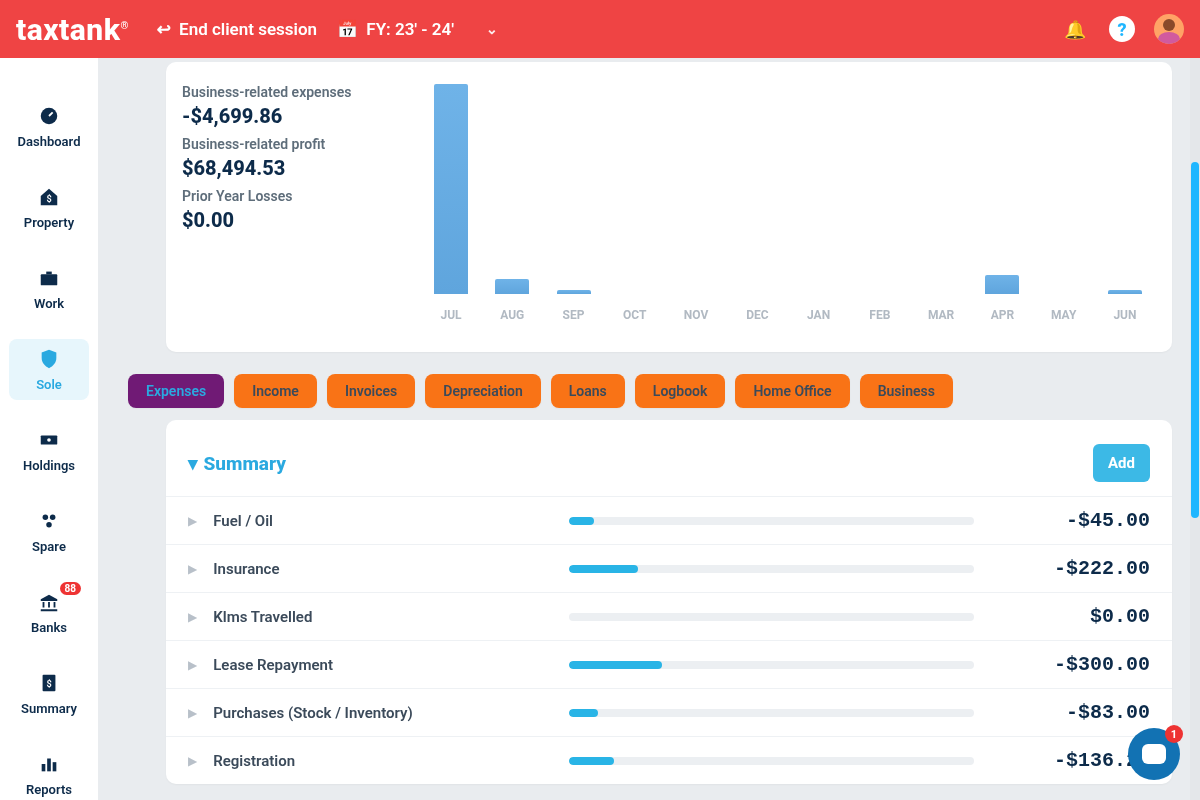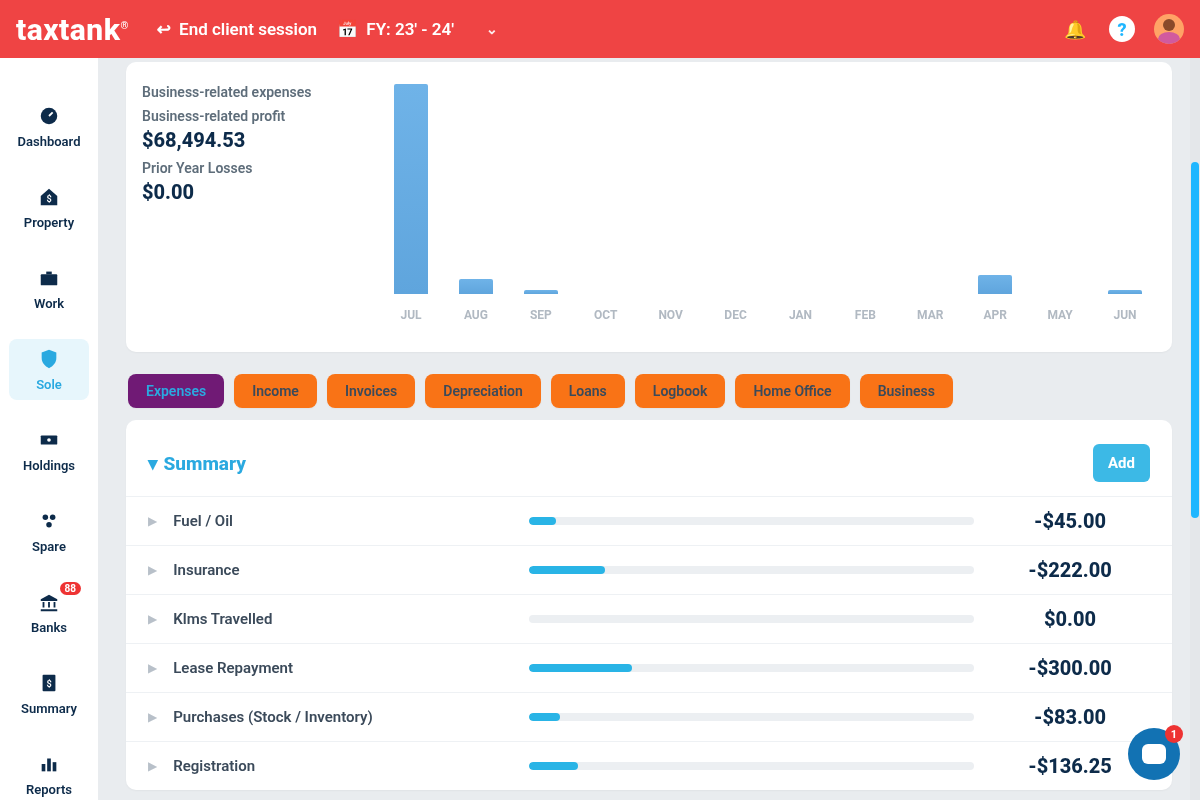--- a/index.html
+++ b/index.html
@@ -21,21 +21,21 @@
 
 .sidebar{ position:fixed; top:58px; left:0; bottom:0; width:98px; background:#fff; display:flex; flex-direction:column; align-items:center; padding-top:38px; gap:20px; z-index:15;}
 .navitem{ width:80px; display:flex; flex-direction:column; align-items:center; gap:6px; color:#0d2b4a; font-size:13px; font-weight:600; cursor:pointer; position:relative; padding:8px 0; border-radius:8px;}
 .navitem.active{ background:#e7f6fc; color:#2aa9e0;}
 .navicon{ width:24px; height:24px; display:flex; align-items:center; justify-content:center;}
 .navicon svg{ width:22px; height:22px; fill:currentColor;}
 .badge{ position:absolute; top:0; right:8px; background:#e33; color:#fff; font-size:10px; font-weight:700; padding:1px 5px; border-radius:8px;}
 
 
 .main{ position:absolute; left:98px; top:58px; right:0; bottom:0; overflow-y:auto; padding:0 28px 40px 28px;}
-.card{ background:#fff; border-radius:10px; box-shadow:0 1px 2px rgba(0,0,0,.04);}
+.card{ background:#fff; border-radius:10px; box-shadow:0 1px 2px rgba(0,0,0,.04);margin-left:40px;}
 .topcard{ margin-top:4px; padding:0 22px 30px 0; display:flex; gap:20px;}
 .metrics{ width:240px; padding:14px 16px 20px 16px;}
 .metric{ margin-top:8px;}
 .mlabel{ color:#5e6d7a; font-size:14px; font-weight:600;}
 .mval{ color:#0d2b4a; font-size:20px; font-weight:800; margin-top:4px;}
 .chart{ flex:1; position:relative; height:260px;}
 .bars{ position:absolute; left:0; right:0; bottom:28px; top:0; display:flex; align-items:flex-end; justify-content:space-between; padding:0 8px;}
 .bar{ width:34px; background:linear-gradient(#6fb3e8,#5fa5dd); border-radius:2px 2px 0 0;}
 .xlabels{ position:absolute; left:0; right:0; bottom:0; display:flex; justify-content:space-between; padding:0 8px;}
 .xl{ width:34px; text-align:center; color:#b1b9c2; font-size:12px; font-weight:700;}
@@ -48,21 +48,21 @@
 
 .listcard{ padding:10px 0 0 0;}
 .listhead{ display:flex; align-items:center; justify-content:space-between; padding:14px 22px;}
 .sumtitle{ color:#2aa9e0; font-weight:800; font-size:19px; display:flex; align-items:center; gap:6px;}
 .addbtn{ background:#3cb9e6; color:#fff; font-weight:700; padding:10px 15px; border-radius:6px; cursor:pointer; font-size:15px;}
 .row{ display:flex; align-items:center; padding:12px 22px; border-top:1px solid #eef1f4; gap:16px;}
 .rarrow{ color:#b8c0c9; font-size:12px;}
 .rname{ width:340px; color:#3b4a5a; font-weight:600; font-size:15px;}
 .pbar{ flex:1; height:8px; background:#eceff2; border-radius:6px; position:relative; overflow:hidden;}
 .pfill{ position:absolute; left:0; top:0; bottom:0; background:#29b4e6; border-radius:6px;}
-.ramt{ width:160px; text-align:center; color:#0d2b4a; font-size:20px; font-weight:800;}
+.ramt{ width:160px; text-align:right; color:#0d2b4a; font-size:20px; font-weight:800;font-family:Liberation Mono, monospace;}
 
 
 .chat{ position:fixed; right:20px; bottom:20px; width:52px; height:52px; border-radius:50%; background:#1272b3; display:flex; align-items:center; justify-content:center; color:#fff; z-index:30; cursor:pointer;}
 .chat .b{ width:24px; height:20px; background:#fff; border-radius:6px; position:relative;}
 .chat .b::after{content:'';position:absolute;bottom:-5px;left:6px;border:5px solid transparent;border-top-color:#fff;}
 .chatbadge{position:absolute;top:-3px;right:-3px;background:#e33;color:#fff;font-size:11px;font-weight:700;width:18px;height:18px;border-radius:50%;display:flex;align-items:center;justify-content:center;}
 
 .scrollhint{position:fixed;right:0;top:58px;bottom:0;width:10px;background:rgba(0,0,0,.02);}
 .scrollthumb{position:absolute;right:1px;width:8px;background:#1fb6ff;border-radius:4px;}
 </style>
@@ -175,20 +175,21 @@
       </div>
       <span>Reports</span>
     </div>
   </div>
 
 <div class="main">
   <div class="card topcard">
     <div class="metrics" id="metrics">
         <div class="metric">
           <div class="mlabel">Business-related expenses</div>
+          <div class="mval">-$4,699.86</div>
         </div>
         <div class="metric">
           <div class="mlabel">Business-related profit</div>
           <div class="mval">$68,494.53</div>
         </div>
         <div class="metric">
           <div class="mlabel">Prior Year Losses</div>
           <div class="mval">$0.00</div>
         </div>
       </div>

